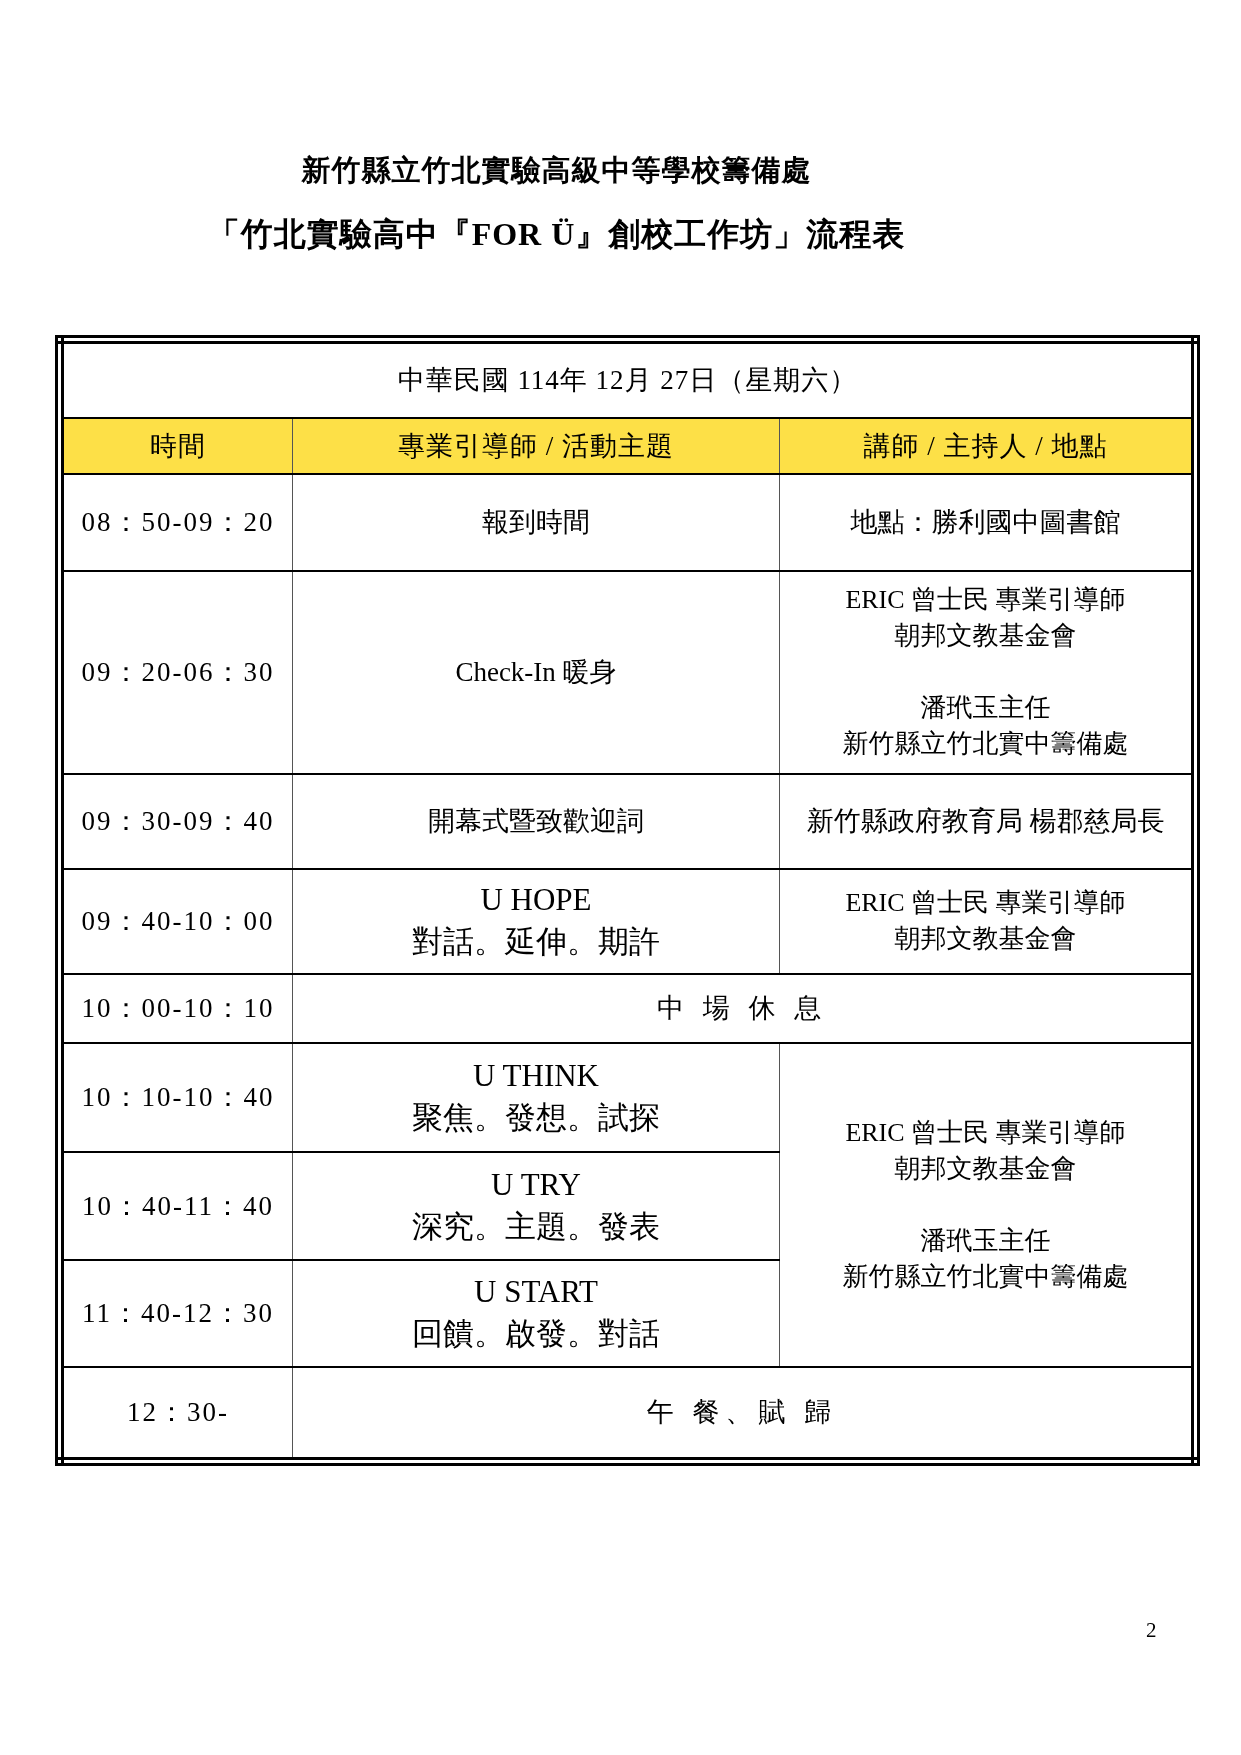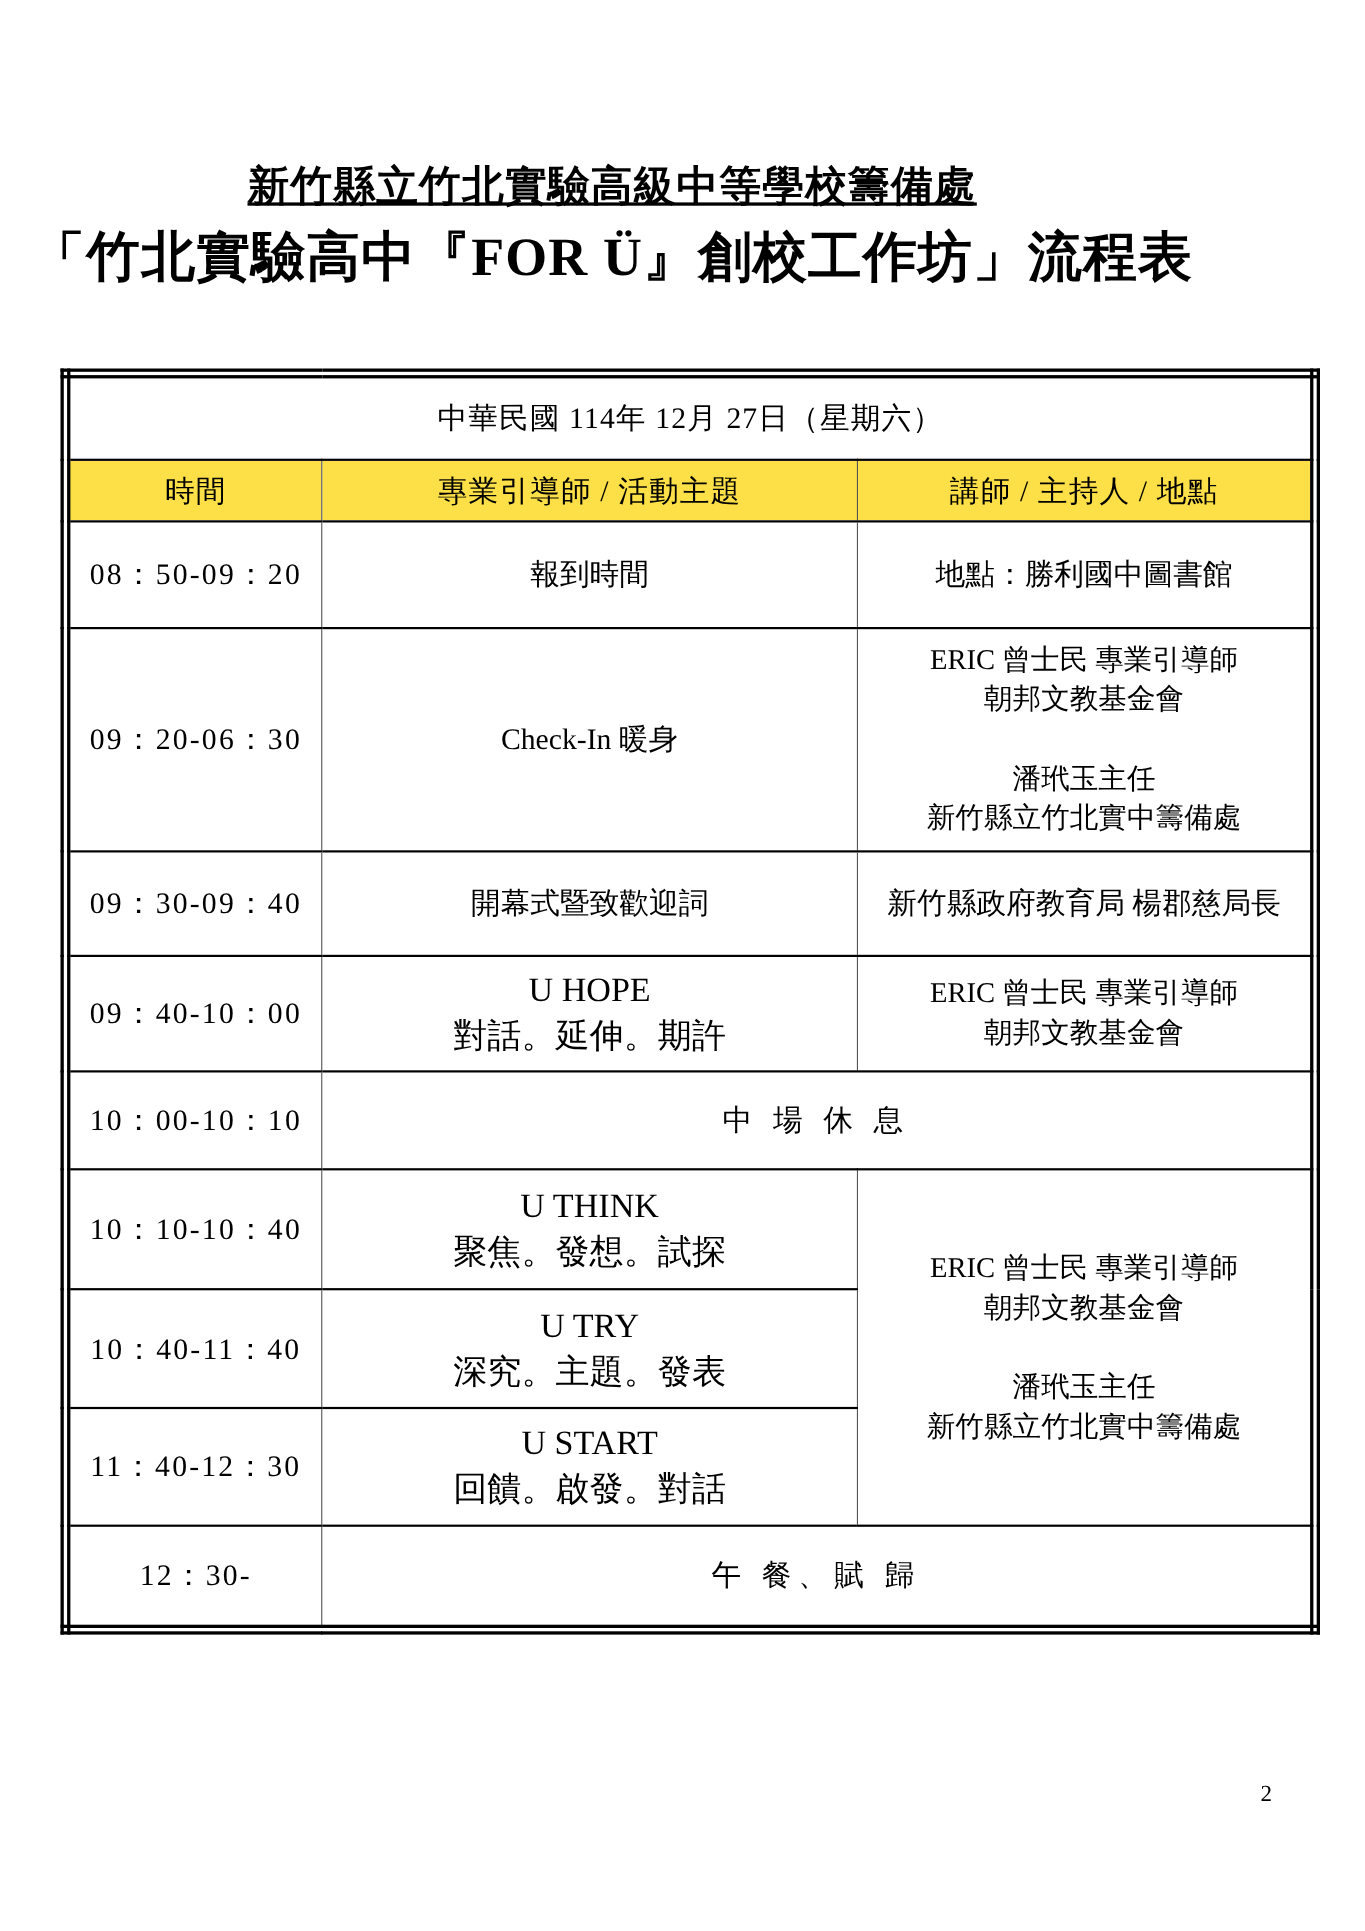--- a/index.html
+++ b/index.html
@@ -2,37 +2,37 @@
 <html><head>
 <meta charset="utf-8">
 <style>
   html,body{margin:0;padding:0;background:#fff;}
   body{width:1241px;height:1755px;position:relative;
        font-family:"Liberation Serif","DejaVu Serif",serif;color:#000;}
   .page{position:absolute;inset:0;background:#ffffff;}
 
   .title-wrap{position:absolute;top:150px;left:0;width:1241px;
               padding-right:128px;box-sizing:border-box;text-align:center;}
-  .title1{font-size:38px;font-weight:bold;letter-spacing:1px;line-height:40px;text-decoration:underline;}
-  .title2{font-size:49px;font-weight:bold;letter-spacing:1px;line-height:52px;margin-top:18px;}
+  .title1{font-size:29px;font-weight:bold;letter-spacing:1px;line-height:40px;}
+  .title2{font-size:32px;font-weight:bold;letter-spacing:1px;line-height:52px;margin-top:18px;}
 
   table.sched{position:absolute;top:335px;left:55px;width:1136px;
               border-collapse:collapse;table-layout:fixed;
               border:9px double #000;}
   table.sched td{border:1px solid #555;border-top:2px solid #000;border-bottom:2px solid #000;
                  text-align:center;vertical-align:middle;padding:0;
                  font-size:27px;overflow:hidden;}
 
   tr.h-date{height:78px;}
   tr.h-hdr{height:56px;}
   tr.h-r1{height:97px;}
   tr.h-r2{height:203px;}
   tr.h-r3{height:95px;}
   tr.h-r4{height:105px;font-family:Liberation Serif, serif;}
-  tr.h-r5{height:89px;}
+  tr.h-r5{height:69px;}
   tr.h-r6{height:109px;}
   tr.h-r7{height:108px;}
   tr.h-r8{height:107px;}
   tr.h-r9{height:95px;}
 
   td.date-cell{text-align:left;padding-left:12px;font-size:28px;letter-spacing:1px;}
   tr.h-hdr td{background:#fde047;font-size:27px;letter-spacing:1px;}
   td.time{font-size:29px;letter-spacing:2px;}
   .act-line{line-height:42px;font-size:31px;}
   .spk-line{line-height:36px;font-size:26px;text-align:center;}

